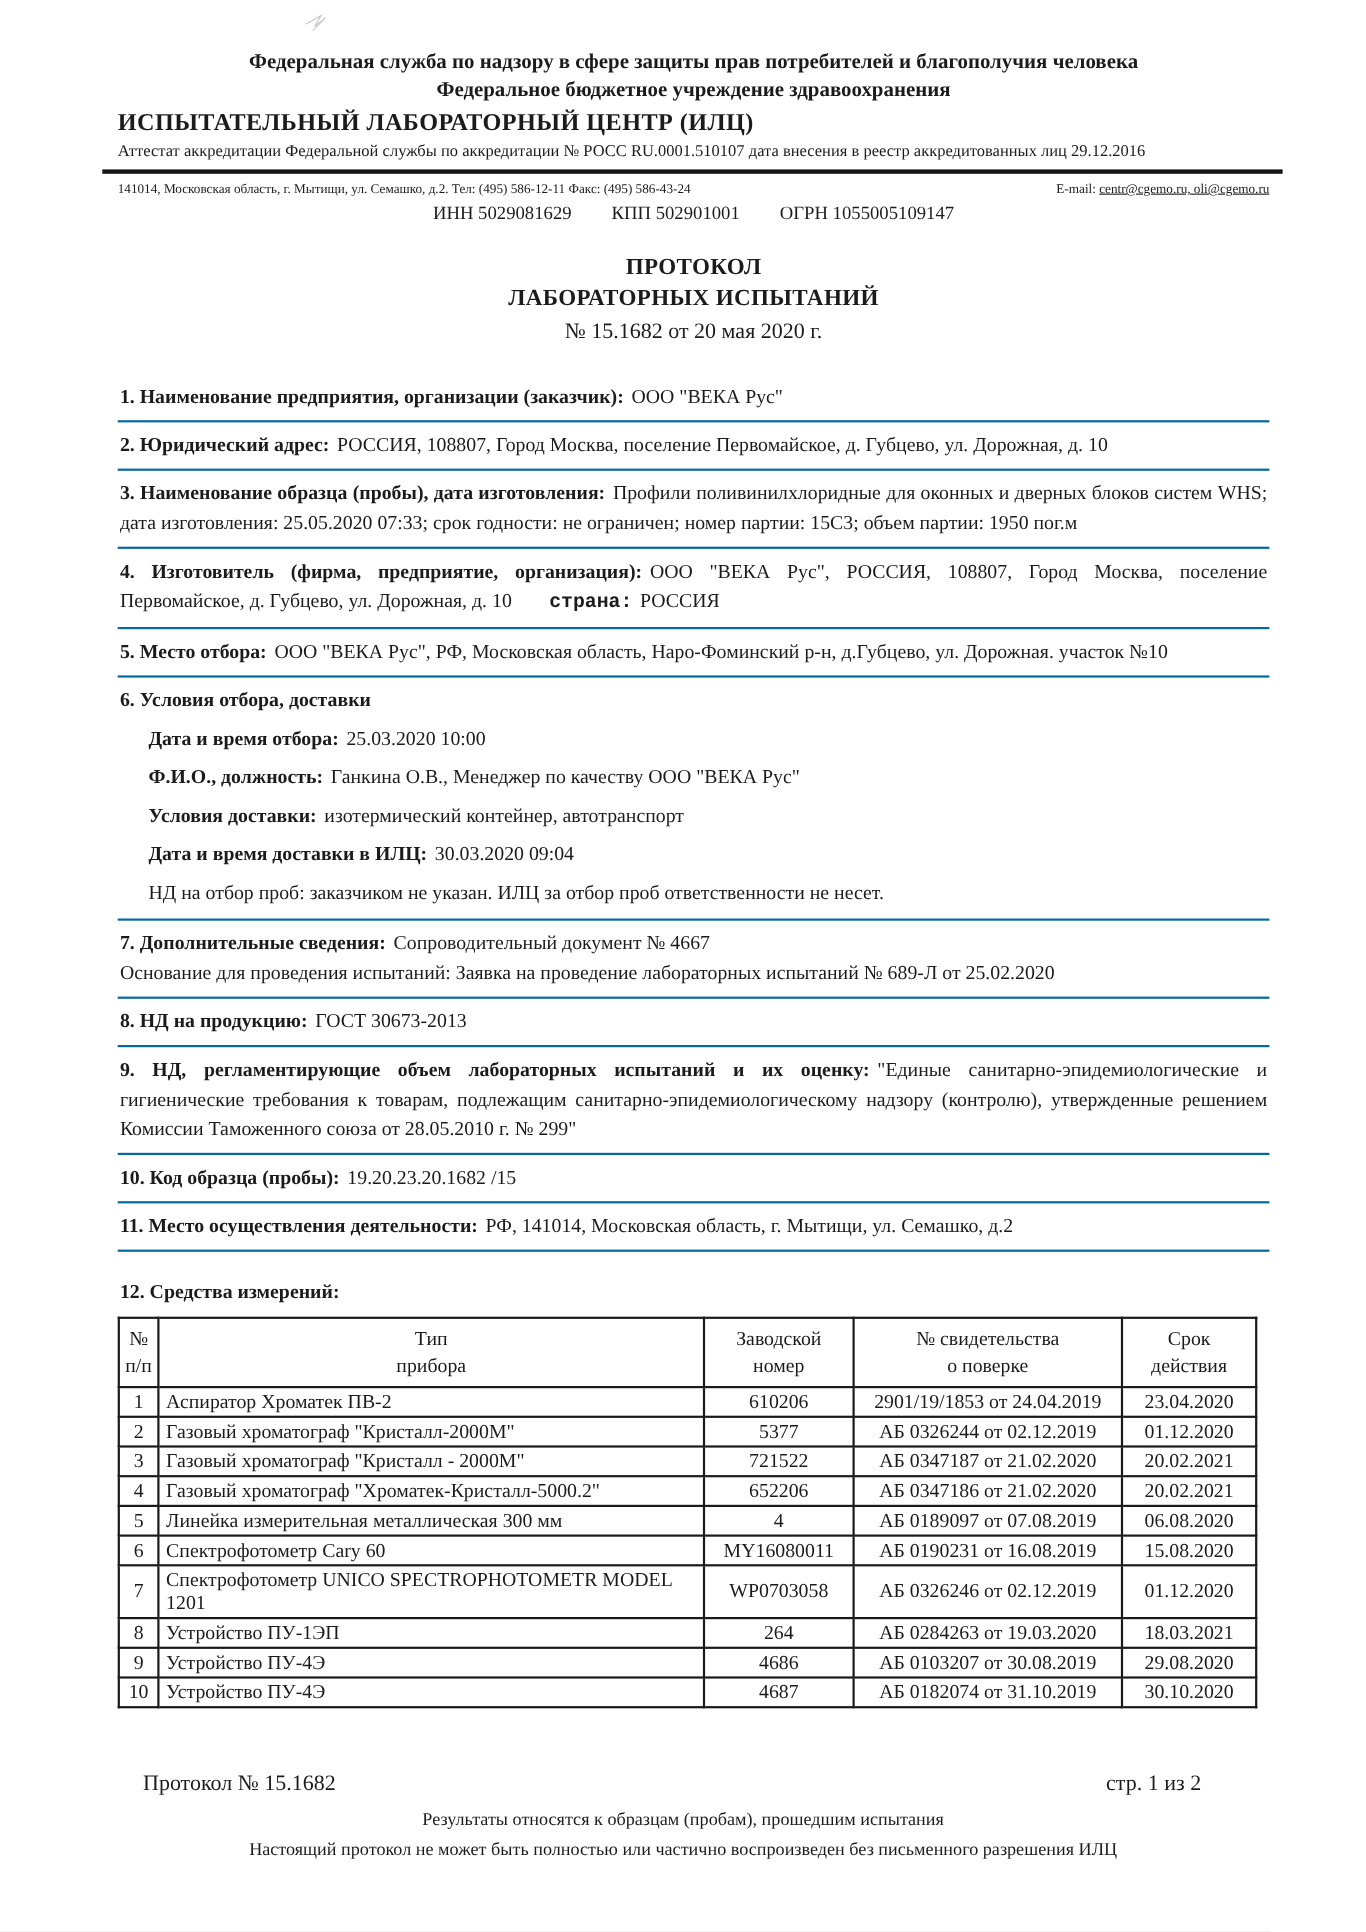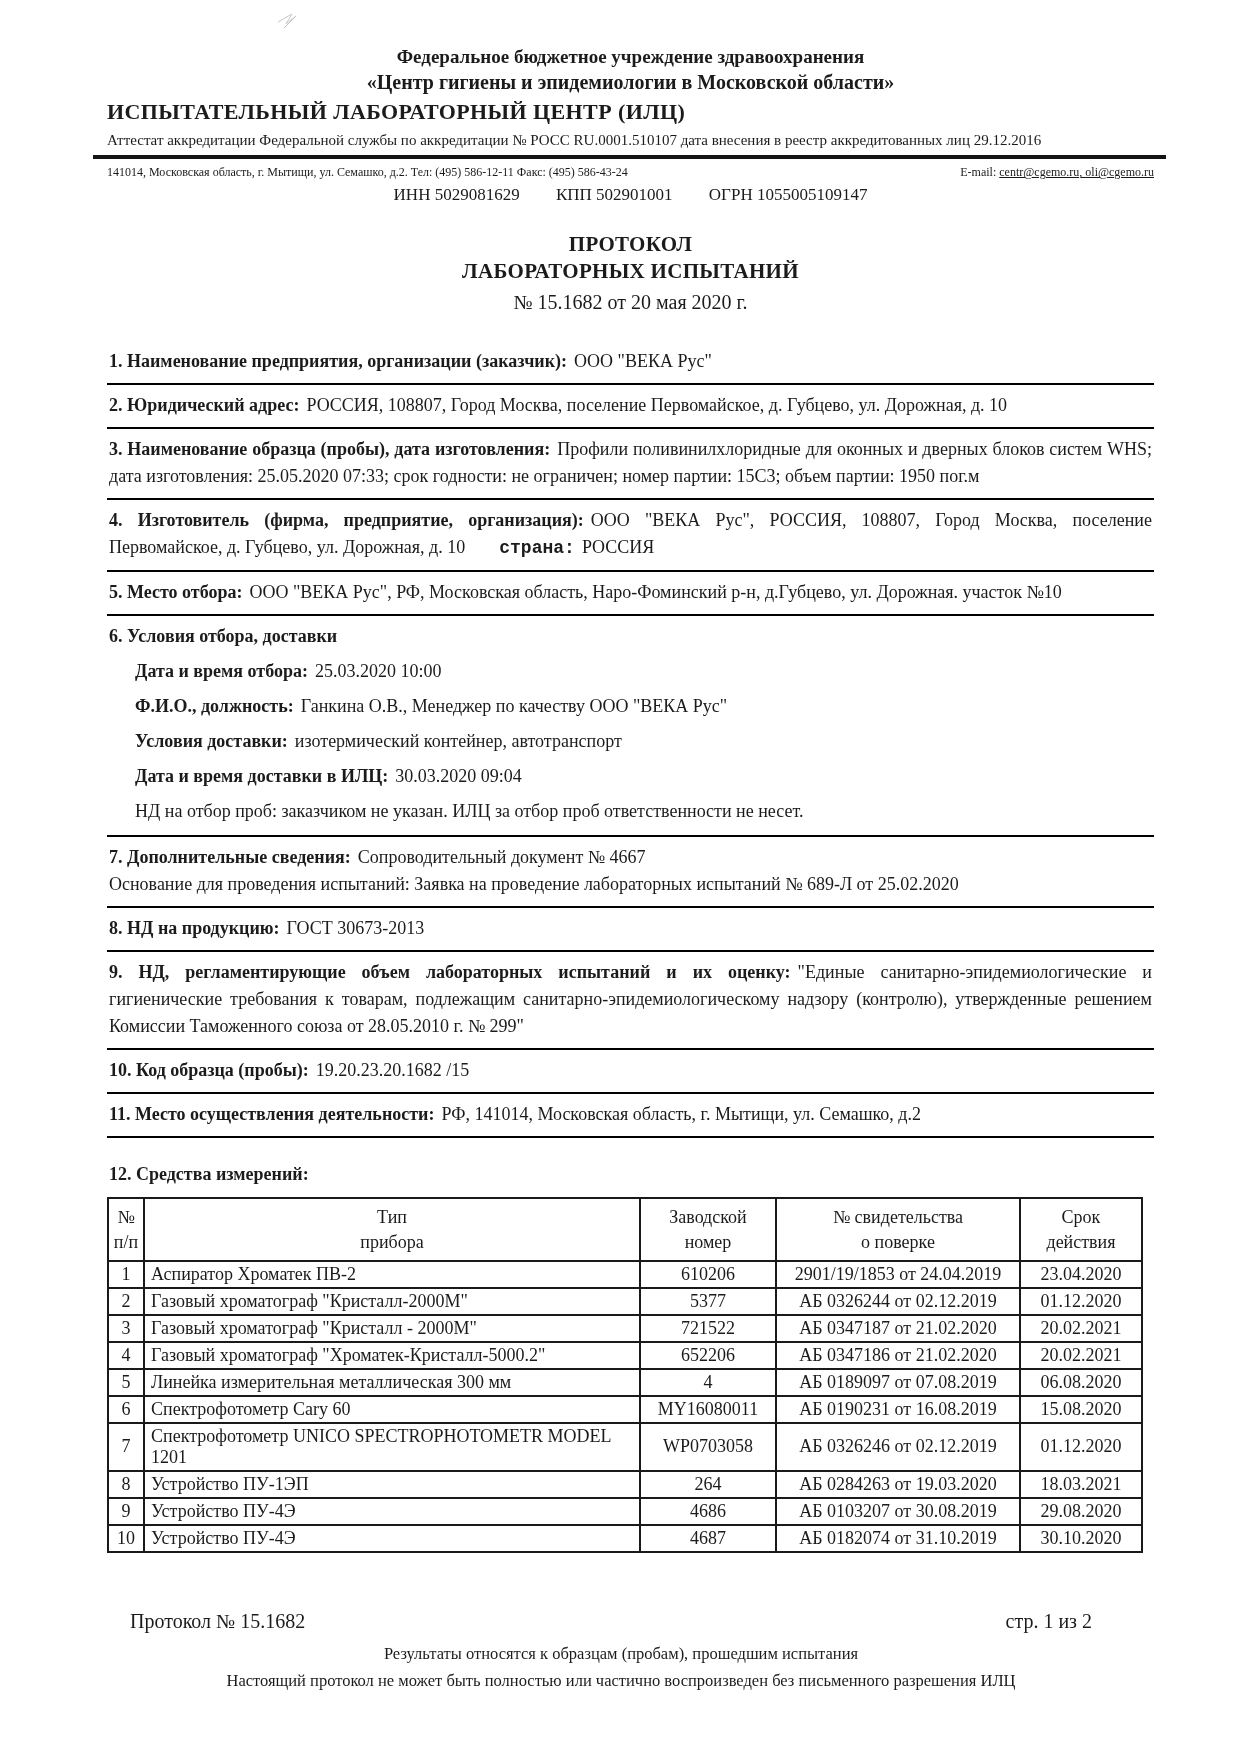--- a/index.html
+++ b/index.html
@@ -23,21 +23,21 @@
   .hdr-inn{font-size:17px;text-align:center;margin-top:3px;}
   .hdr-inn span{margin:0 16px;}
 
   
   .title{margin-top:24px;text-align:center;line-height:1.32;}
   .title-l1,.title-l2{font-size:21px;font-weight:bold;letter-spacing:.3px;}
   .title-l3{font-size:20px;margin-top:3px;}
 
   
   .secs{margin-top:26px;font-size:18px;line-height:1.5;}
-  .sec{border-bottom:2px solid #000000;padding:7px 2px 8px 2px;}
+  .sec{border-bottom:2px solid #0369a1;padding:7px 2px 8px 2px;}
   .sec .lbl{font-weight:bold;margin-right:7px;}
   .gap-left{margin-left:34px;font-family:Liberation Mono, monospace;}
   .subline{margin:8px 0 8px 26px;}
   .subline .lbl{font-weight:bold;margin-right:7px;}
   .sub-note{margin:8px 0 2px 26px;}
 
   
   .s12-label{font-weight:bold;font-size:18px;margin:26px 0 12px 2px;}
   table.instr{border-collapse:collapse;width:1034px;table-layout:fixed;font-size:18px;}
   table.instr th,table.instr td{border:2px solid #1a1a1a;padding:2px 6px;vertical-align:middle;}
@@ -60,22 +60,22 @@
 
 <div class="page">
 
   <svg class="artifact" width="26" height="22" viewBox="0 0 26 22">
     <path d="M2 12 L16 4 L10 14 L20 6 L8 18" fill="none" stroke="#9a9a9a" stroke-width="1"></path>
   </svg>
 
   <div class="content">
 
     <div class="hdr">
+      <div class="hdr-l1">Федеральная служба по надзору в сфере защиты прав потребителей и благополучия человека</div>
       <div class="hdr-l2">Федеральное бюджетное учреждение здравоохранения</div>
-      <div class="hdr-l3">«Центр гигиены и эпидемиологии в Московской области»</div>
       <div class="hdr-l4">ИСПЫТАТЕЛЬНЫЙ ЛАБОРАТОРНЫЙ ЦЕНТР (ИЛЦ)</div>
       <div class="hdr-accr">Аттестат аккредитации Федеральной службы по аккредитации № РОСС RU.0001.510107 дата внесения в реестр аккредитованных лиц 29.12.2016</div>
       <div class="hdr-rule"></div>
       <div class="hdr-addr">
         <span>141014, Московская область, г. Мытищи, ул. Семашко, д.2. Тел: (495) 586-12-11 Факс: (495) 586-43-24</span>
         <span>
           <span>E-mail:</span>
           <span class="u">centr@cgemo.ru, oli@cgemo.ru</span>
         </span>
       </div>

